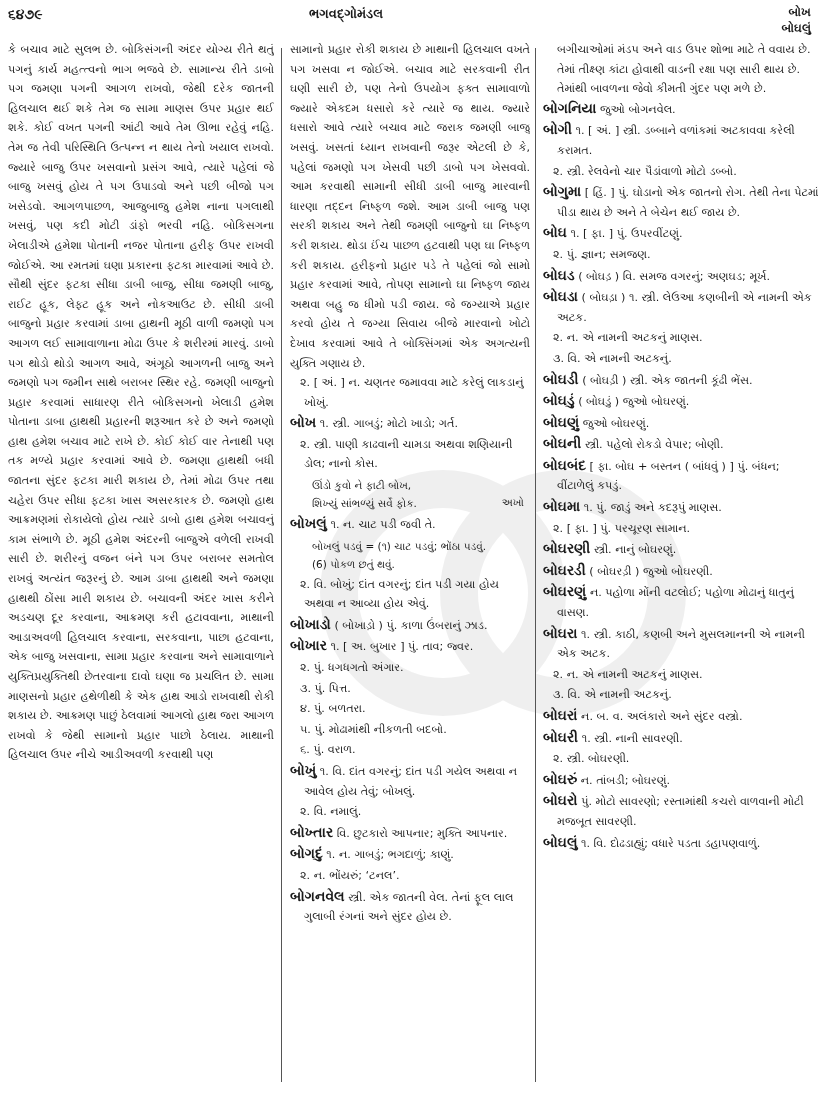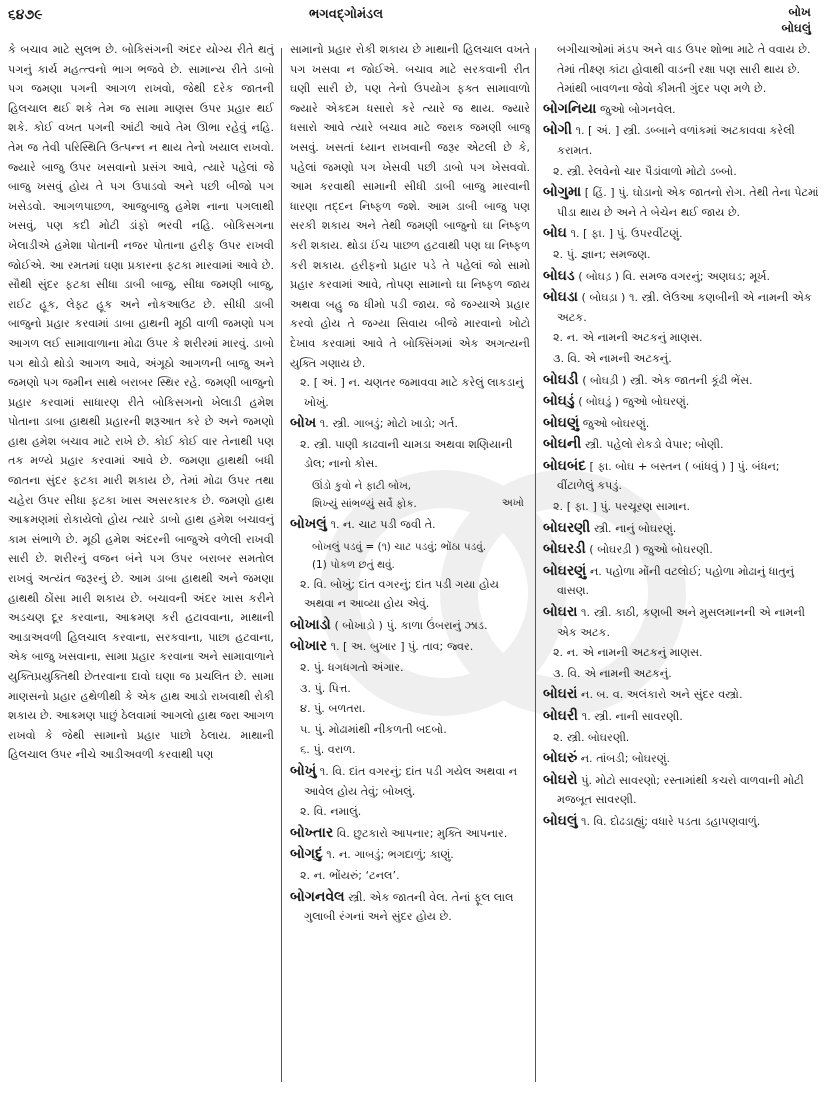--- a/index.html
+++ b/index.html
@@ -55,21 +55,21 @@
       <p class="entry"><span class="hw">બોખ</span><span> ૧. સ્ત્રી. ગાબડું; મોટો ખાડો; ગર્ત.</span></p>
       <p class="sub">૨. સ્ત્રી. પાણી કાઢવાની ચામડા અથવા શણિયાની ડોલ; નાનો કોસ.</p>
       <div class="verse">
         <div>ઊંડો કુવો ને ફાટી બોખ,</div>
         <span class="src">અખો</span>
         <div>શિખ્યું સાંભળ્યું સર્વે ફોક.</div>
       </div>
       <p class="entry"><span class="hw">બોખલું</span><span> ૧. ન. ચાટ પડી જવી તે.</span></p>
       <div class="verse">
         <div>બોખલું પડવું = (૧) ચાટ પડવું; ભોંઠા પડવું.</div>
-        <div>(1) પોકળ છતું થવું.</div>
+        <div>(6) પોકળ છતું થવું.</div>
       </div>
       <p class="sub">૨. વિ. બોખું; દાંત વગરનું; દાંત પડી ગયા હોય અથવા ન આવ્યા હોય એવું.</p>
       <p class="entry"><span class="hw">બોખાડો</span><span> ( બોખાડ઼ો ) પું. કાળા ઉંબરાનું ઝાડ.</span></p>
       <p class="entry"><span class="hw">બોખાર</span><span> ૧. [ અ. બુખાર ] પું. તાવ; જ્વર.</span></p>
       <p class="sub">૨. પું. ધગધગતો અંગાર.</p>
       <p class="sub">૩. પું. પિત્ત.</p>
       <p class="sub">૪. પું. બળતરા.</p>
       <p class="sub">૫. પું. મોઢામાંથી નીકળતી બદબો.</p>
       <p class="sub">૬. પું. વરાળ.</p>
       <p class="entry"><span class="hw">બોખું</span><span> ૧. વિ. દાંત વગરનું; દાંત પડી ગયેલ અથવા ન આવેલ હોય તેવું; બોખલું.</span></p>
@@ -92,20 +92,21 @@
       <p class="sub">૨. પું. જ્ઞાન; સમજણ.</p>
       <p class="entry"><span class="hw">બોઘડ</span><span> ( બોઘડ઼ ) વિ. સમજ વગરનું; અણઘડ; મૂર્ખ.</span></p>
       <p class="entry"><span class="hw">બોઘડા</span><span> ( બોઘડ઼ા ) ૧. સ્ત્રી. લેઉઆ કણબીની એ નામની એક અટક.</span></p>
       <p class="sub">૨. ન. એ નામની અટકનું માણસ.</p>
       <p class="sub">૩. વિ. એ નામની અટકનું.</p>
       <p class="entry"><span class="hw">બોઘડી</span><span> ( બોઘડ઼ી ) સ્ત્રી. એક જાતની કૂંઢી ભેંસ.</span></p>
       <p class="entry"><span class="hw">બોઘડું</span><span> ( બોઘડ઼ું ) જુઓ બોઘરણું.</span></p>
       <p class="entry"><span class="hw">બોઘણું</span><span> જુઓ બોઘરણું.</span></p>
       <p class="entry"><span class="hw">બોઘની</span><span> સ્ત્રી. પહેલો રોકડો વેપાર; બોણી.</span></p>
       <p class="entry"><span class="hw">બોઘબંદ</span><span> [ ફા. બોઘ + બસ્તન ( બાંધવું ) ] પું. બંધન; વીંટાળેલું કપડું.</span></p>
+      <p class="entry"><span class="hw">બોઘમા</span><span> ૧. પું. જાડું અને કદરૂપું માણસ.</span></p>
       <p class="sub">૨. [ ફા. ] પું. પરચૂરણ સામાન.</p>
       <p class="entry"><span class="hw">બોઘરણી</span><span> સ્ત્રી. નાનું બોઘરણું.</span></p>
       <p class="entry"><span class="hw">બોઘરડી</span><span> ( બોઘરડ઼ી ) જુઓ બોઘરણી.</span></p>
       <p class="entry"><span class="hw">બોઘરણું</span><span> ન. પહોળા મોંની વટલોઈ; પહોળા મોઢાનું ધાતુનું વાસણ.</span></p>
       <p class="entry"><span class="hw">બોઘરા</span><span> ૧. સ્ત્રી. કાઠી, કણબી અને મુસલમાનની એ નામની એક અટક.</span></p>
       <p class="sub">૨. ન. એ નામની અટકનું માણસ.</p>
       <p class="sub">૩. વિ. એ નામની અટકનું.</p>
       <p class="entry"><span class="hw">બોઘરાં</span><span> ન. બ. વ. અલંકારો અને સુંદર વસ્ત્રો.</span></p>
       <p class="entry"><span class="hw">બોઘરી</span><span> ૧. સ્ત્રી. નાની સાવરણી.</span></p>
       <p class="sub">૨. સ્ત્રી. બોઘરણી.</p>

